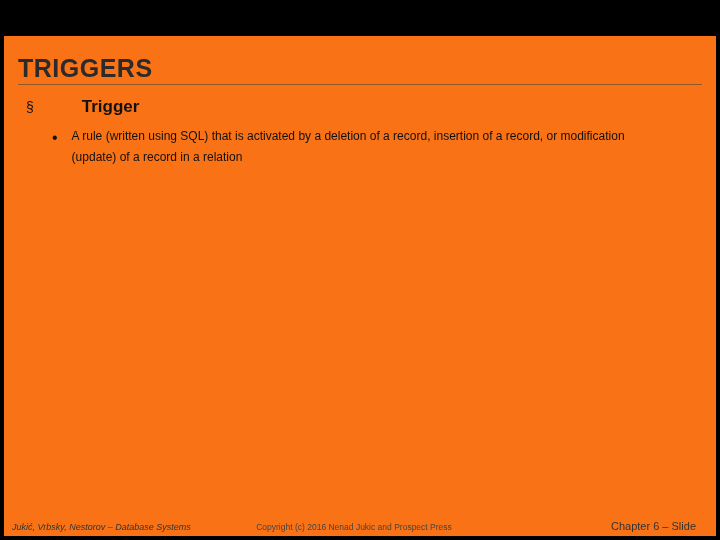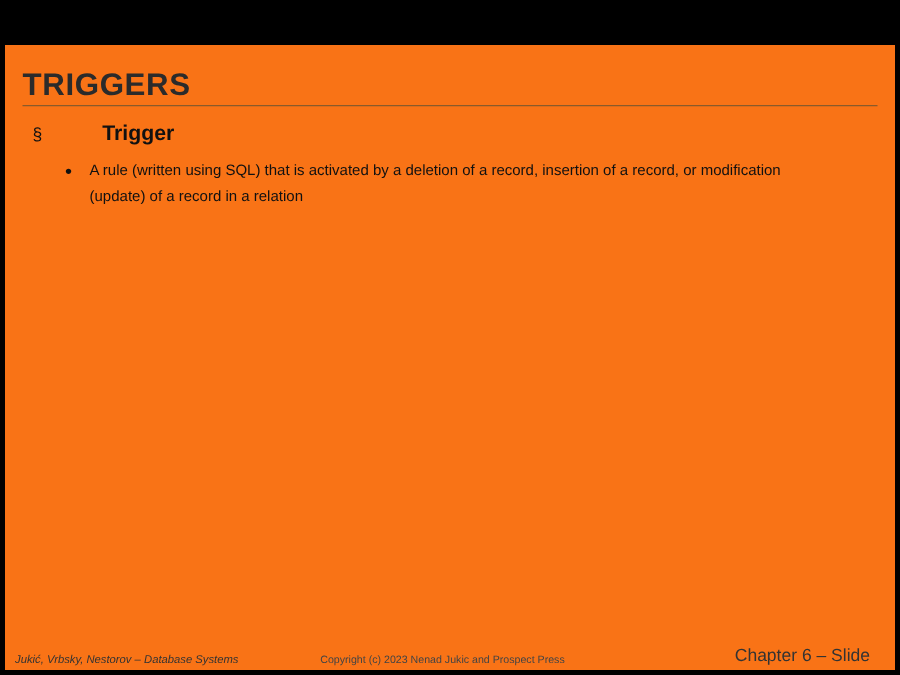--- a/index.html
+++ b/index.html
@@ -85,21 +85,21 @@
     color: #333;
   }
   .footer .left { font-style: italic; }
   .footer .center {
     position: absolute;
     left: 50%;
     transform: translateX(-50%);
     font-size: 8.5px;
     color: #444;
   }
-  .footer .right { font-size: 14px; }
+  .footer .right { font-size: 11px; }
 </style>
 </head>
 <body>
 
 <div class="slide">
 
   <div class="title-wrap">
     <div class="title">TRIGGERS</div>
   </div>
 
@@ -109,17 +109,17 @@
       <span class="txt">Trigger</span>
     </div>
     <div class="bul2">
       <span class="mark">•</span>
       <span class="txt">A rule (written using SQL) that is activated by a deletion of a record, insertion of a record, or modification (update) of a record in a relation</span>
     </div>
   </div>
 
   <div class="footer">
     <span class="left">Jukić, Vrbsky, Nestorov – Database Systems</span>
-    <span class="center">Copyright (c) 2023 Nenad Jukic and Prospect Press</span>
+    <span class="center">Copyright (c) 2016 Nenad Jukic and Prospect Press</span>
     <span class="right">Chapter 6 – Slide</span>
   </div>
 
 </div>
 
 </body></html>

